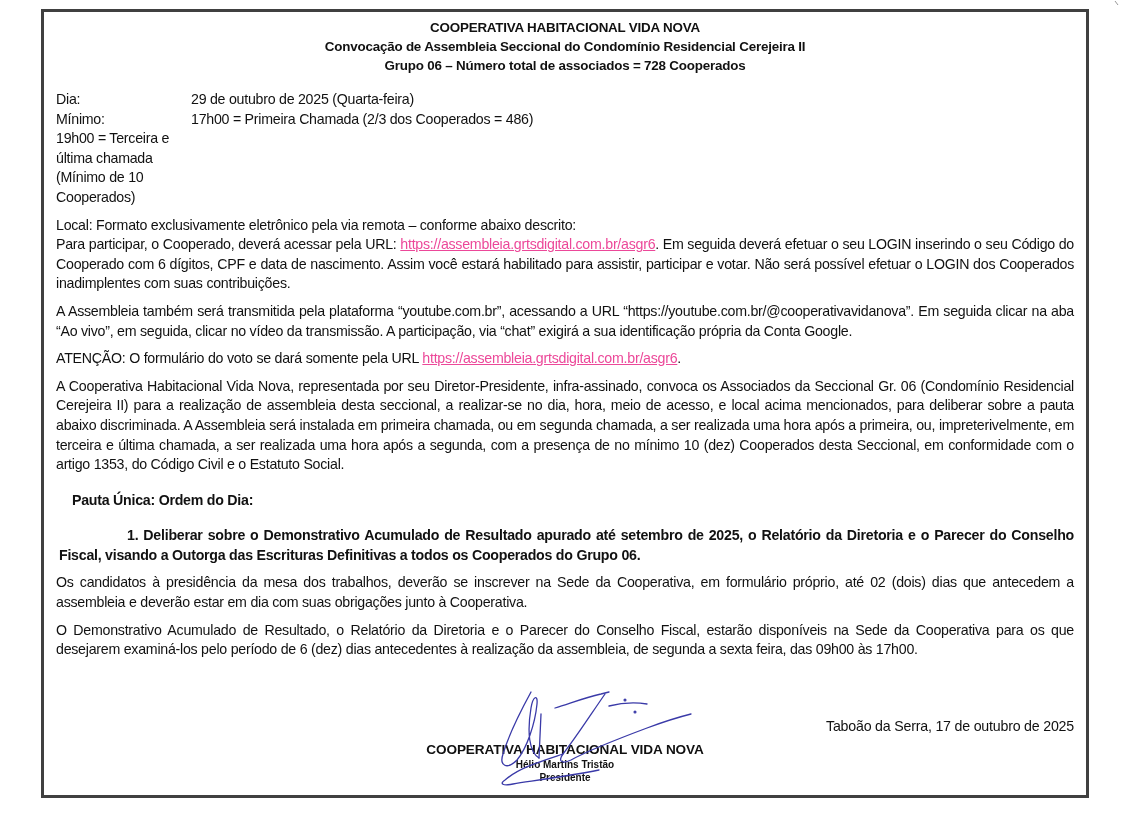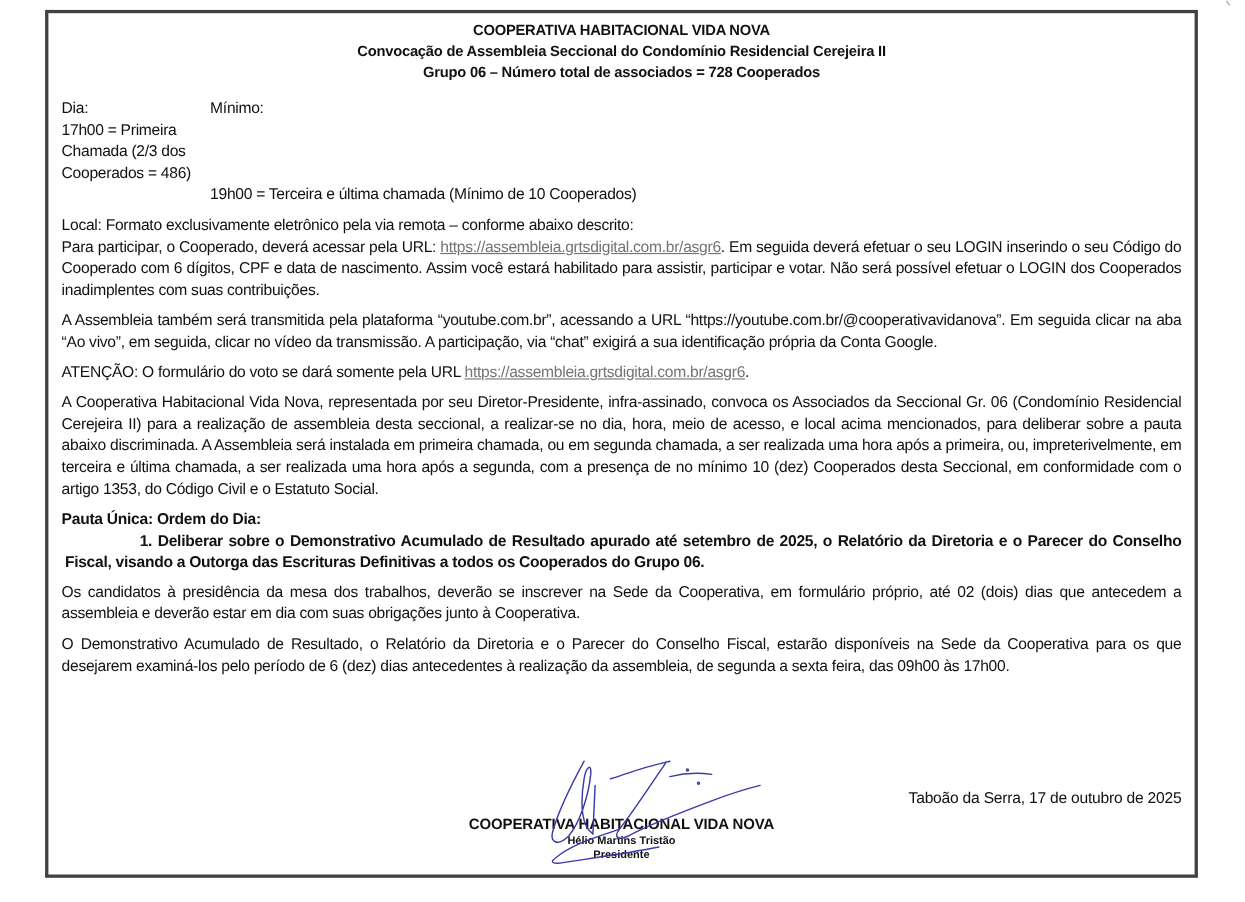--- a/index.html
+++ b/index.html
@@ -48,26 +48,26 @@
       margin-bottom: 8px;
     }
     .schedule .label { white-space: nowrap; }
     .para {
       text-align: justify;
       margin: 0 0 8px 0;
     }
     .para.tight { margin-bottom: 0; }
     .link {
       text-decoration: underline;
-      color: #737373;
+      color: #ec4899;
       cursor: pointer;
     }
     .agenda-title {
       font-weight: bold;
-      margin: 0;
+      margin: 16px;
     }
     .agenda-item {
       font-weight: bold;
       text-align: justify;
       text-indent: 68px;
       margin: 0 0 8px 3px;
     }
     .city-date {
       position: absolute;
       right: 12px;
@@ -118,20 +118,21 @@
   <div class="header">
     <div>COOPERATIVA HABITACIONAL VIDA NOVA</div>
     <div>Convocação de Assembleia Seccional do Condomínio Residencial Cerejeira II</div>
     <div>Grupo 06 – Número total de associados = 728 Cooperados</div>
   </div>
 
   <div class="content">
 
     <div class="schedule">
       <span class="label">Dia:</span>
+      <span>29 de outubro de 2025 (Quarta-feira)</span>
       <span class="label">Mínimo:</span>
       <span>17h00 = Primeira Chamada (2/3 dos Cooperados =  486)</span>
       <span></span>
       <span></span>
       <span>19h00 = Terceira e última chamada (Mínimo de 10 Cooperados)</span>
     </div>
 
     <p class="para tight">Local: Formato exclusivamente eletrônico pela via remota – conforme abaixo descrito:</p>
     <p class="para"><span>Para participar, o Cooperado, deverá acessar pela URL: </span><span class="link">https://assembleia.grtsdigital.com.br/asgr6</span><span>. Em seguida deverá efetuar o seu LOGIN inserindo o seu Código do Cooperado com 6 dígitos, CPF e data de nascimento. Assim você estará habilitado para assistir, participar e votar. Não será possível efetuar o LOGIN dos Cooperados inadimplentes com suas contribuições.</span></p>
 

